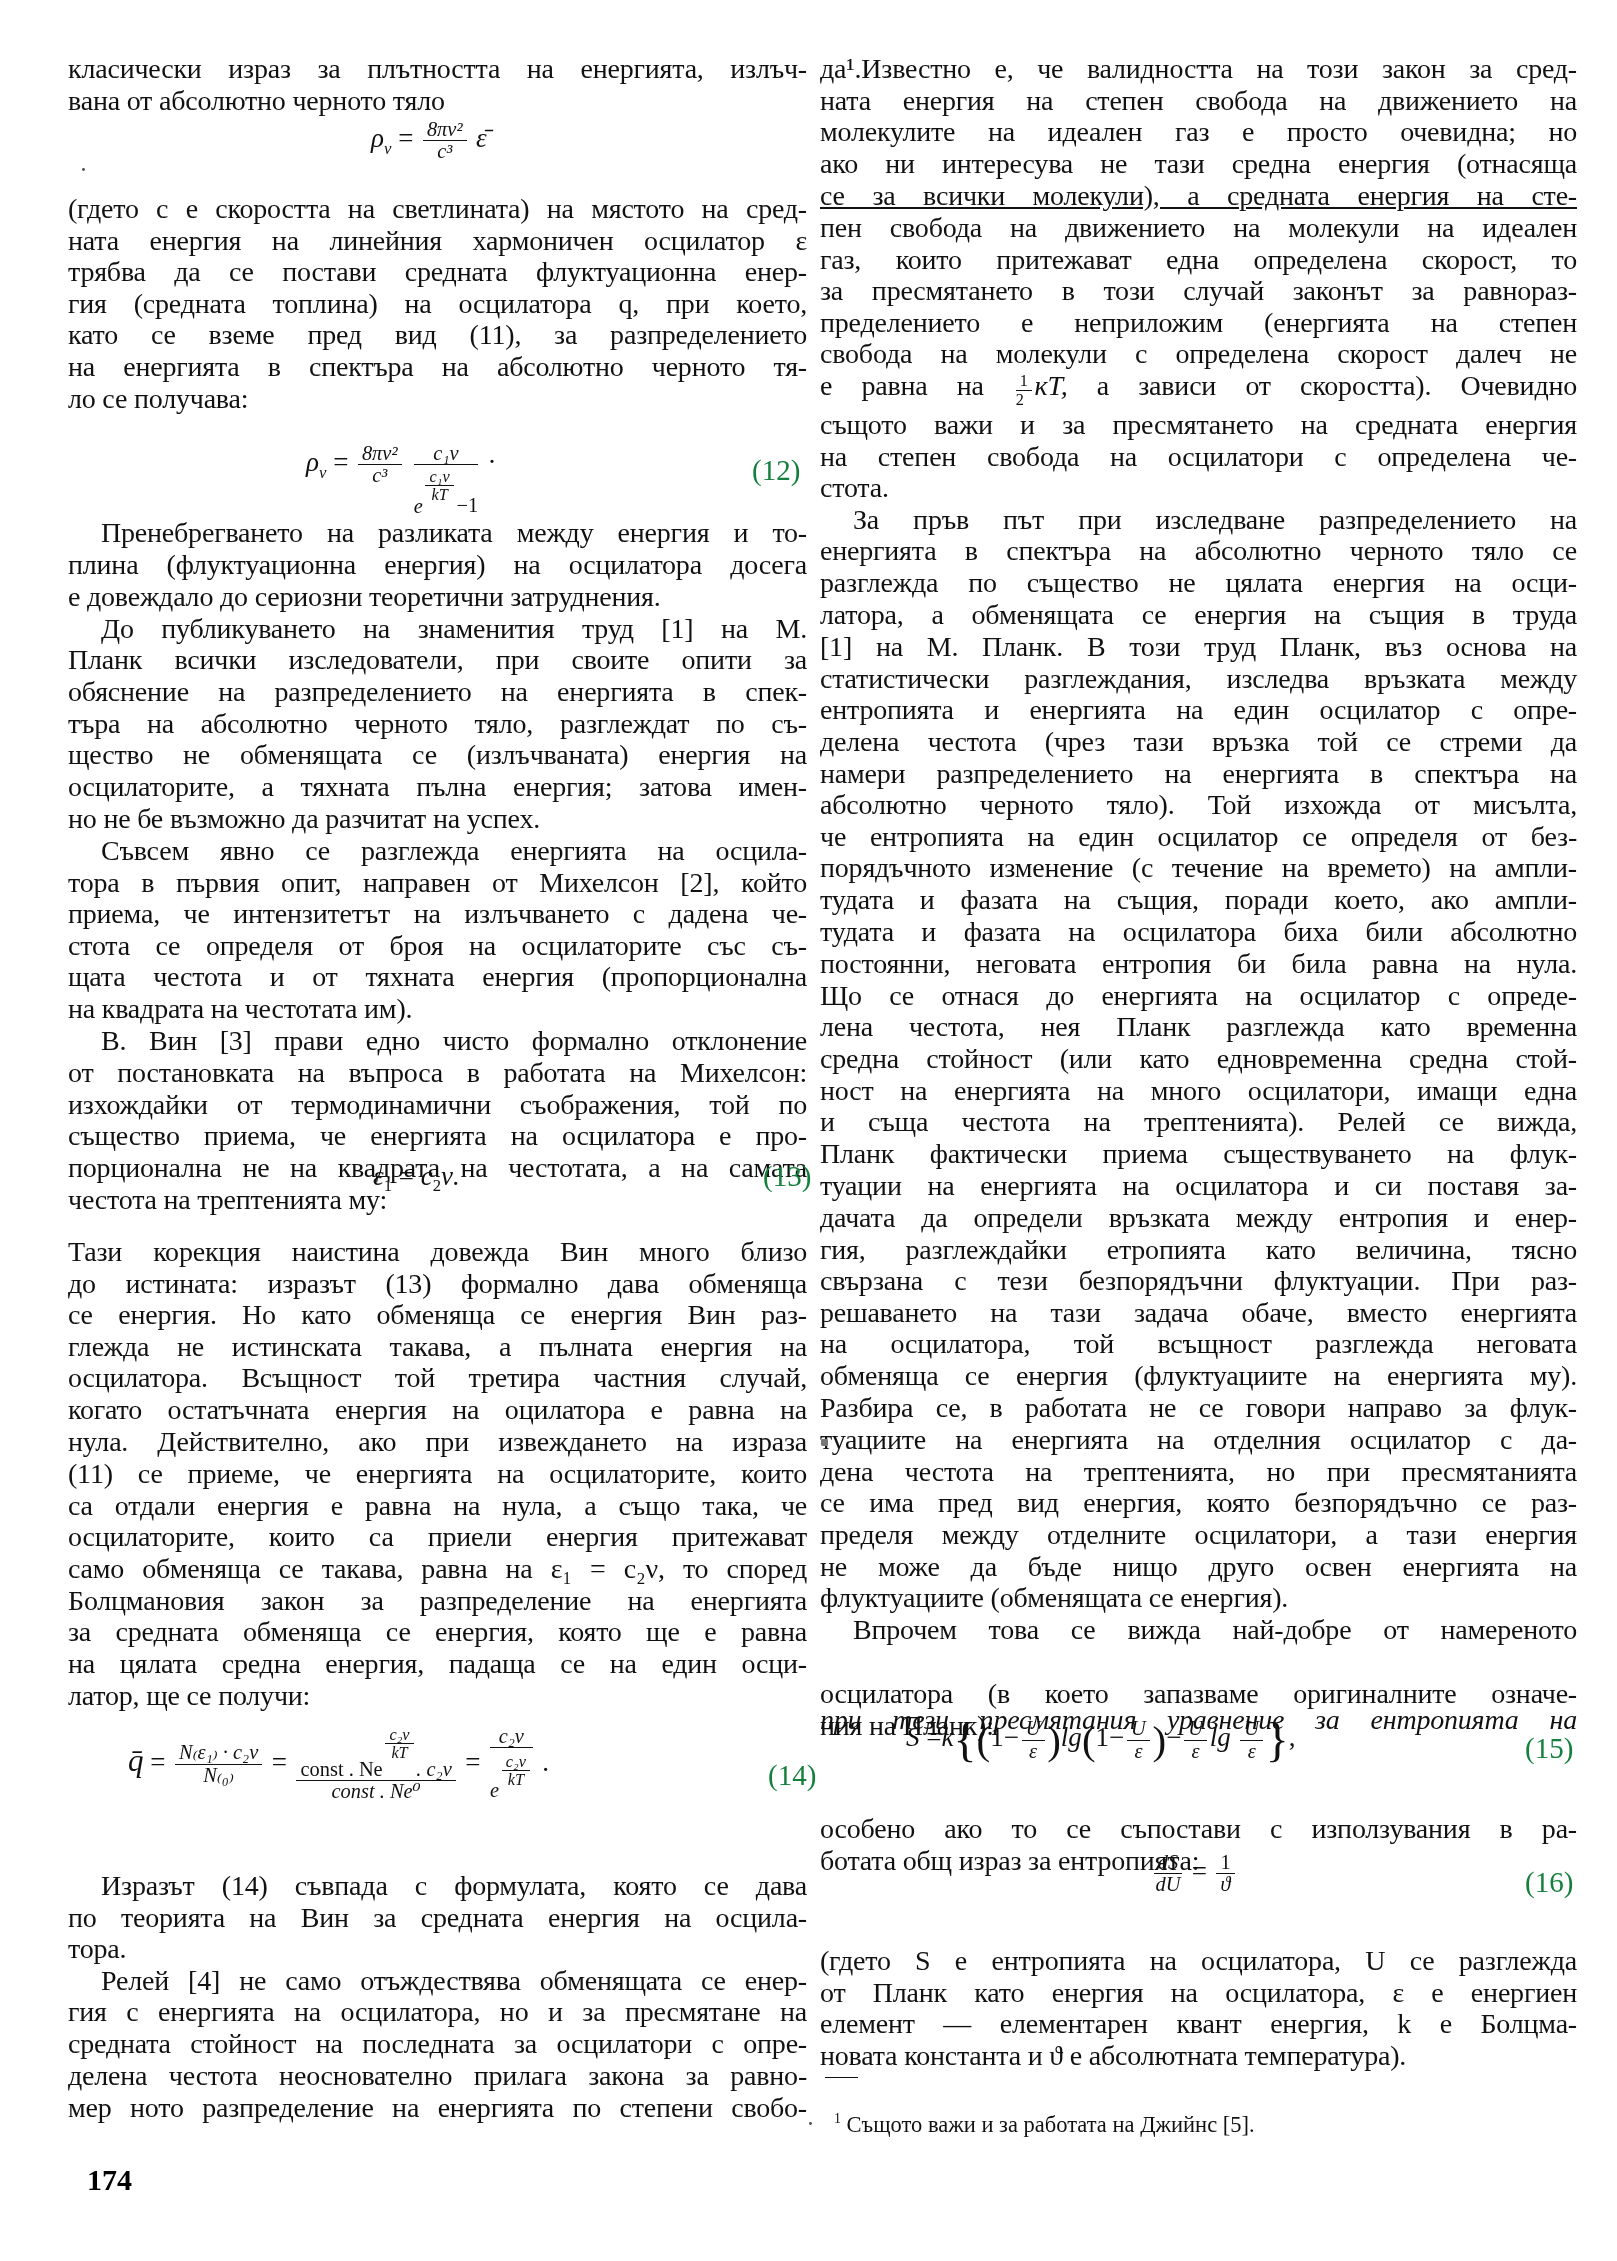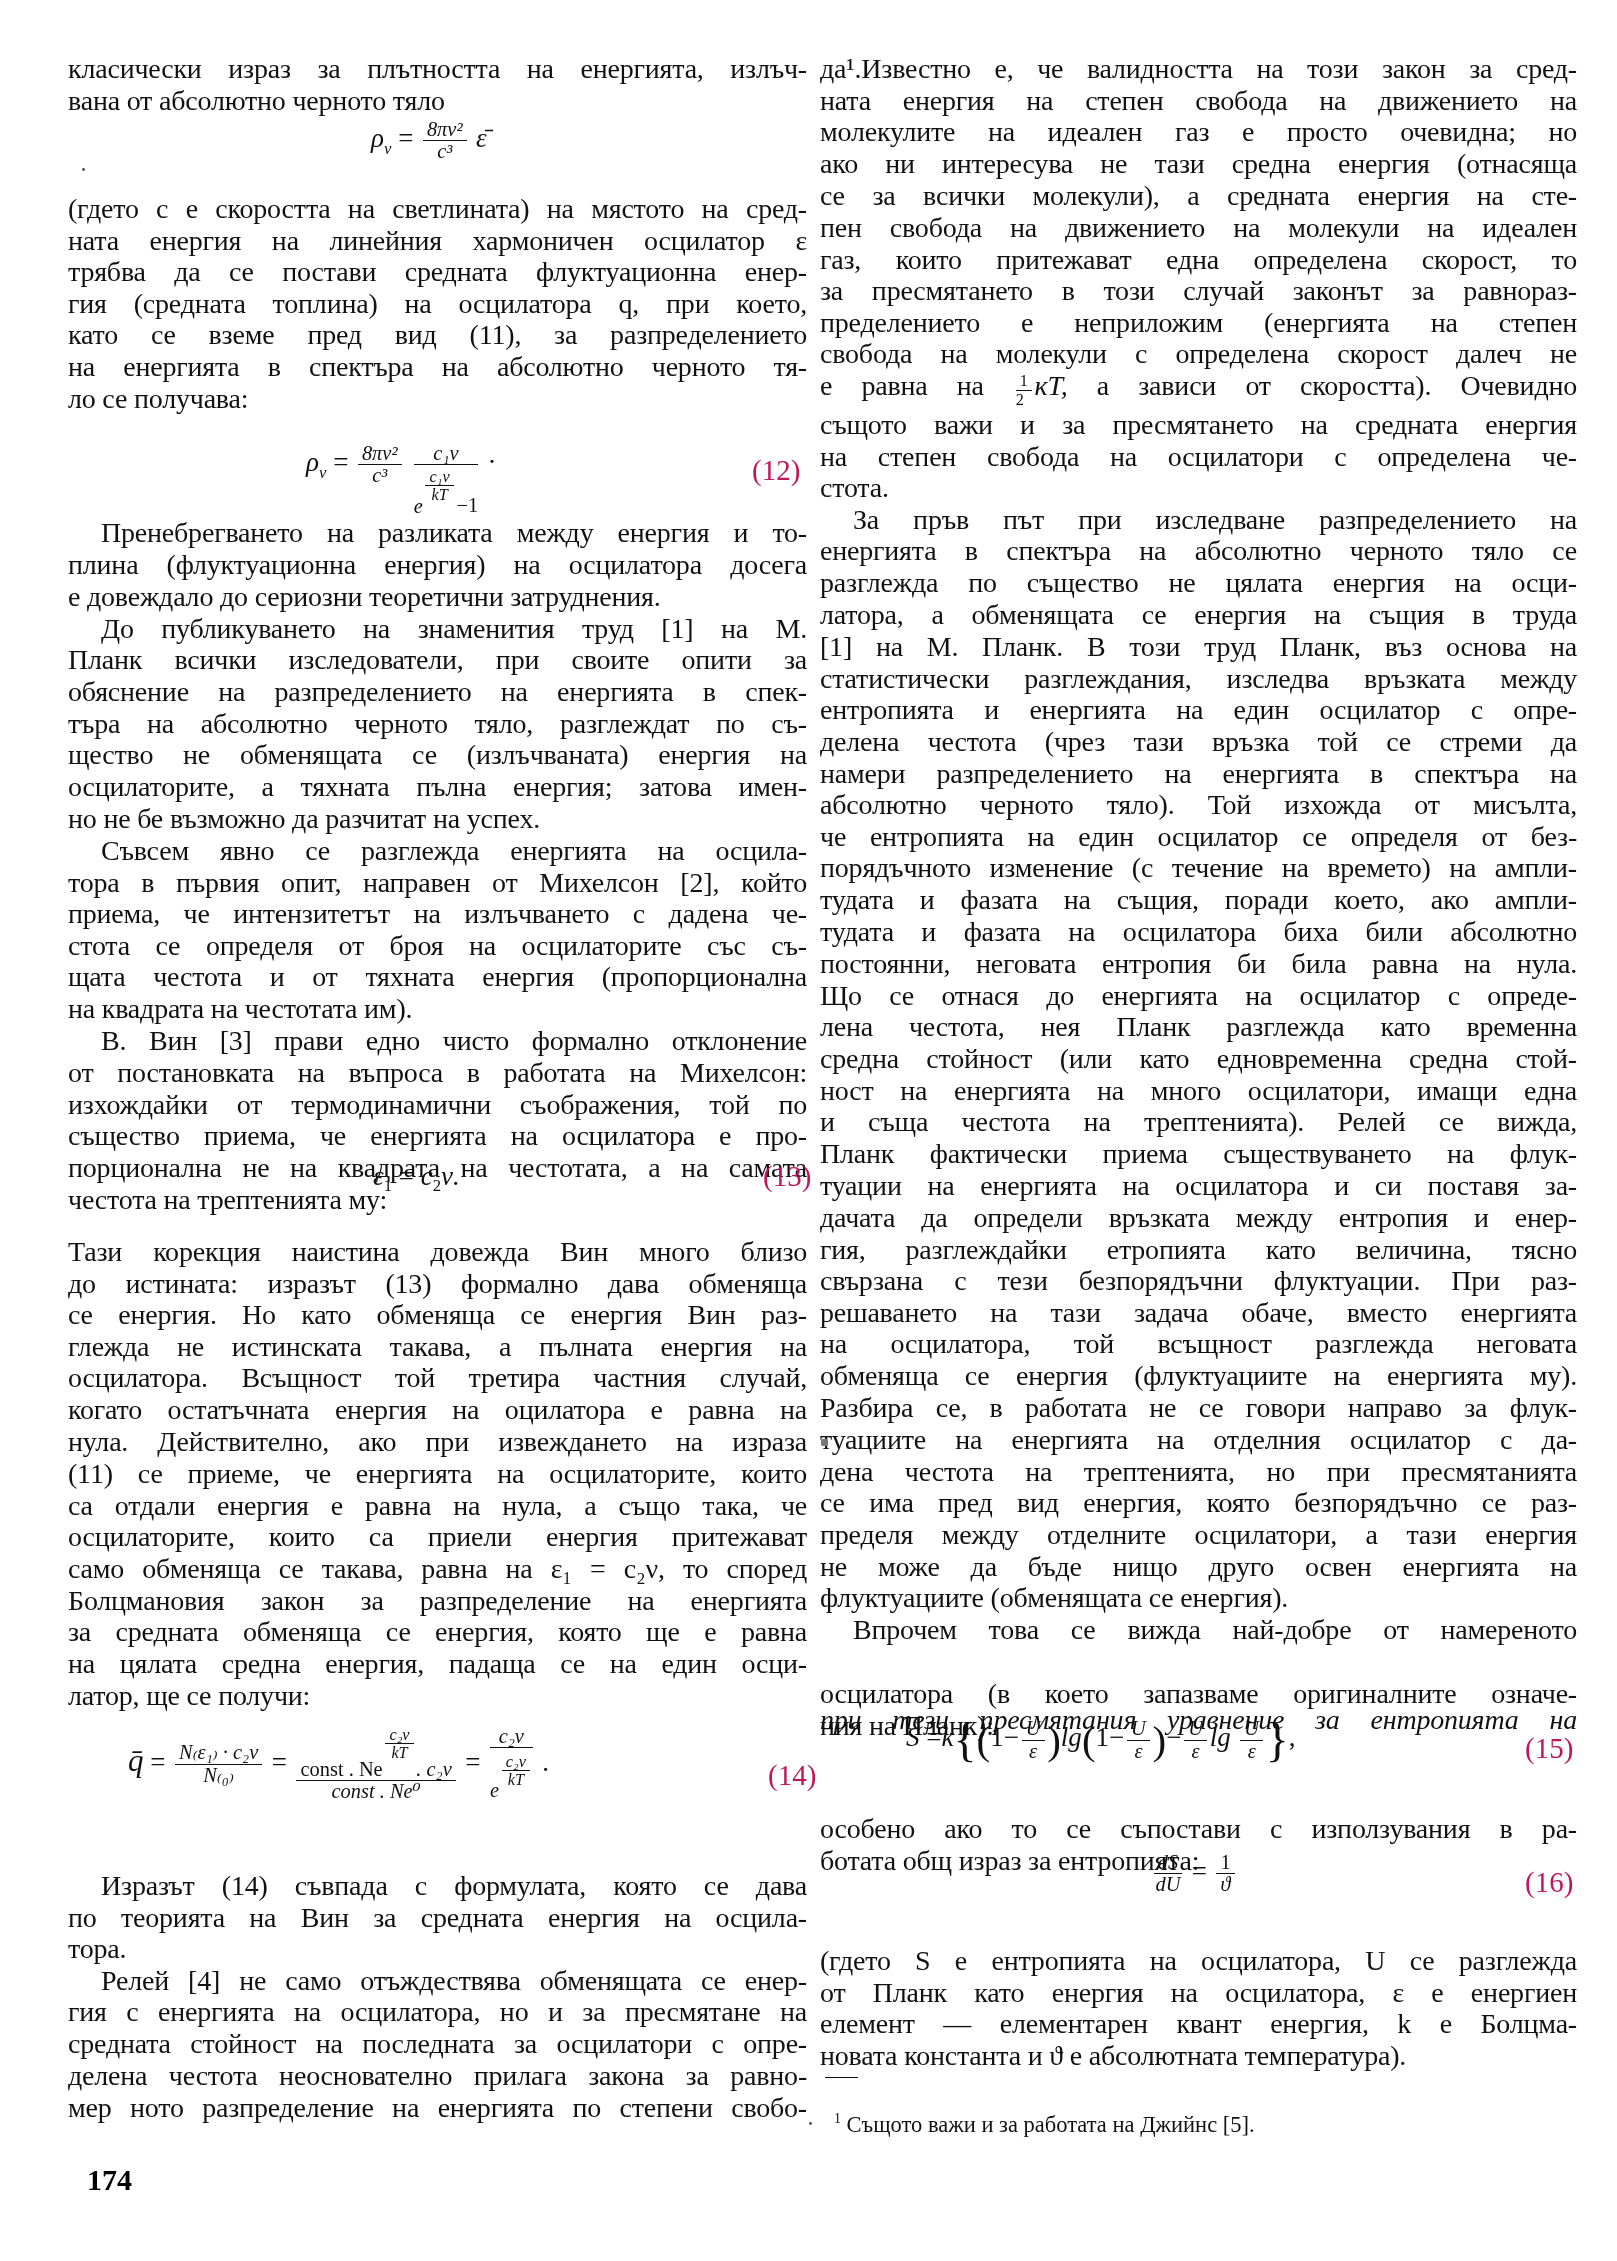--- a/index.html
+++ b/index.html
@@ -24,21 +24,21 @@
     position: absolute;
     font-family: "Liberation Serif", "DejaVu Serif", serif;
     font-style: italic;
     font-size: 27px;
     color: #111;
   }
   .eqnum {
     position: absolute;
     font-family: "Liberation Serif", "DejaVu Serif", serif;
     font-size: 29px;
-    color: #be185d;
+    color: #15803d;
   }
   .frac { display: inline-block; vertical-align: middle; text-align: center; margin: 0 2.7px; }
   .frac > span { display: block; line-height: 1.05; }
   .frac > .num { border-bottom: 1.4px solid #111; padding: 0 4.1px; }
   .frac.small { font-size: 20.4px; }
   .frac.tiny { font-size: 16.3px; }
   sup, sub { font-size: 62%; }
   .upright { font-style: normal; }
   .bigbrace { font-size: 48px; font-style: normal; vertical-align: middle; line-height: 1; }
   .paren { font-size: 41px; font-style: normal; vertical-align: middle; line-height: 1; }
@@ -114,21 +114,21 @@
       <div class="line col-left" style="left: 68px; width: 739px; top: 1996px;">гия с енергията на осцилатора, но и за пресмятане на</div>
       <div class="line col-left" style="left: 68px; width: 739px; top: 2028px;">средната стойност на последната за осцилатори с опре-</div>
       <div class="line col-left" style="left: 68px; width: 739px; top: 2060px;">делена честота неоснователно прилага закона за равно-</div>
       <div class="line col-left" style="left: 68px; width: 739px; top: 2092px;">мер ното разпределение на енергията по степени свобо-</div>
     </div>
   <div id="right-col">
       <div class="line col-right" style="left: 820px; width: 757px; top: 53px;">да¹.Известно е, че валидността на този закон за сред-</div>
       <div class="line col-right" style="left: 820px; width: 757px; top: 85px;">ната енергия на степен свобода на движението на</div>
       <div class="line col-right" style="left: 820px; width: 757px; top: 116px;">молекулите на идеален газ е просто очевидна; но</div>
       <div class="line col-right" style="left: 820px; width: 757px; top: 148px;">ако ни интересува не тази средна енергия (отнасяща</div>
-      <div class="line col-right" style="left: 820px; width: 757px; top: 180px;">се за всички молекули), а средната енергия на сте-</div>
+      <div class="line col-right" style="left: 820px; width: 757px; top: 180px; text-decoration: underline;">се за всички молекули), а средната енергия на сте-</div>
       <div class="line col-right" style="left: 820px; width: 757px; top: 212px;">пен свобода на движението на молекули на идеален</div>
       <div class="line col-right" style="left: 820px; width: 757px; top: 244px;">газ, които притежават една определена скорост, то</div>
       <div class="line col-right" style="left: 820px; width: 757px; top: 275px;">за пресмятането в този случай законът за равнораз-</div>
       <div class="line col-right" style="left: 820px; width: 757px; top: 307px;">пределението е неприложим (енергията на степен</div>
       <div class="line col-right" style="left: 820px; width: 757px; top: 338px;">свобода на молекули с определена скорост далеч не</div>
       <div class="line col-right last" style="left: 820px; width: 757px; top: 370px; text-align-last: justify; height: 48px;"><span>е равна на </span><span class="frac tiny" style="vertical-align: -9.5px;"><span class="num">1</span><span class="den">2</span></span><i>кT, </i><span>а зависи от скоростта). Очевидно</span></div>
       <div class="line col-right" style="left: 820px; width: 757px; top: 409px;">същото важи и за пресмятането на средната енергия</div>
       <div class="line col-right" style="left: 820px; width: 757px; top: 441px;">на степен свобода на осцилатори с определена че-</div>
       <div class="line col-right last" style="left: 820px; width: 757px; top: 472px;">стота.</div>
       <div class="line col-right" style="left: 853px; width: 724px; top: 504px;">За пръв път при изследване разпределението на</div>

